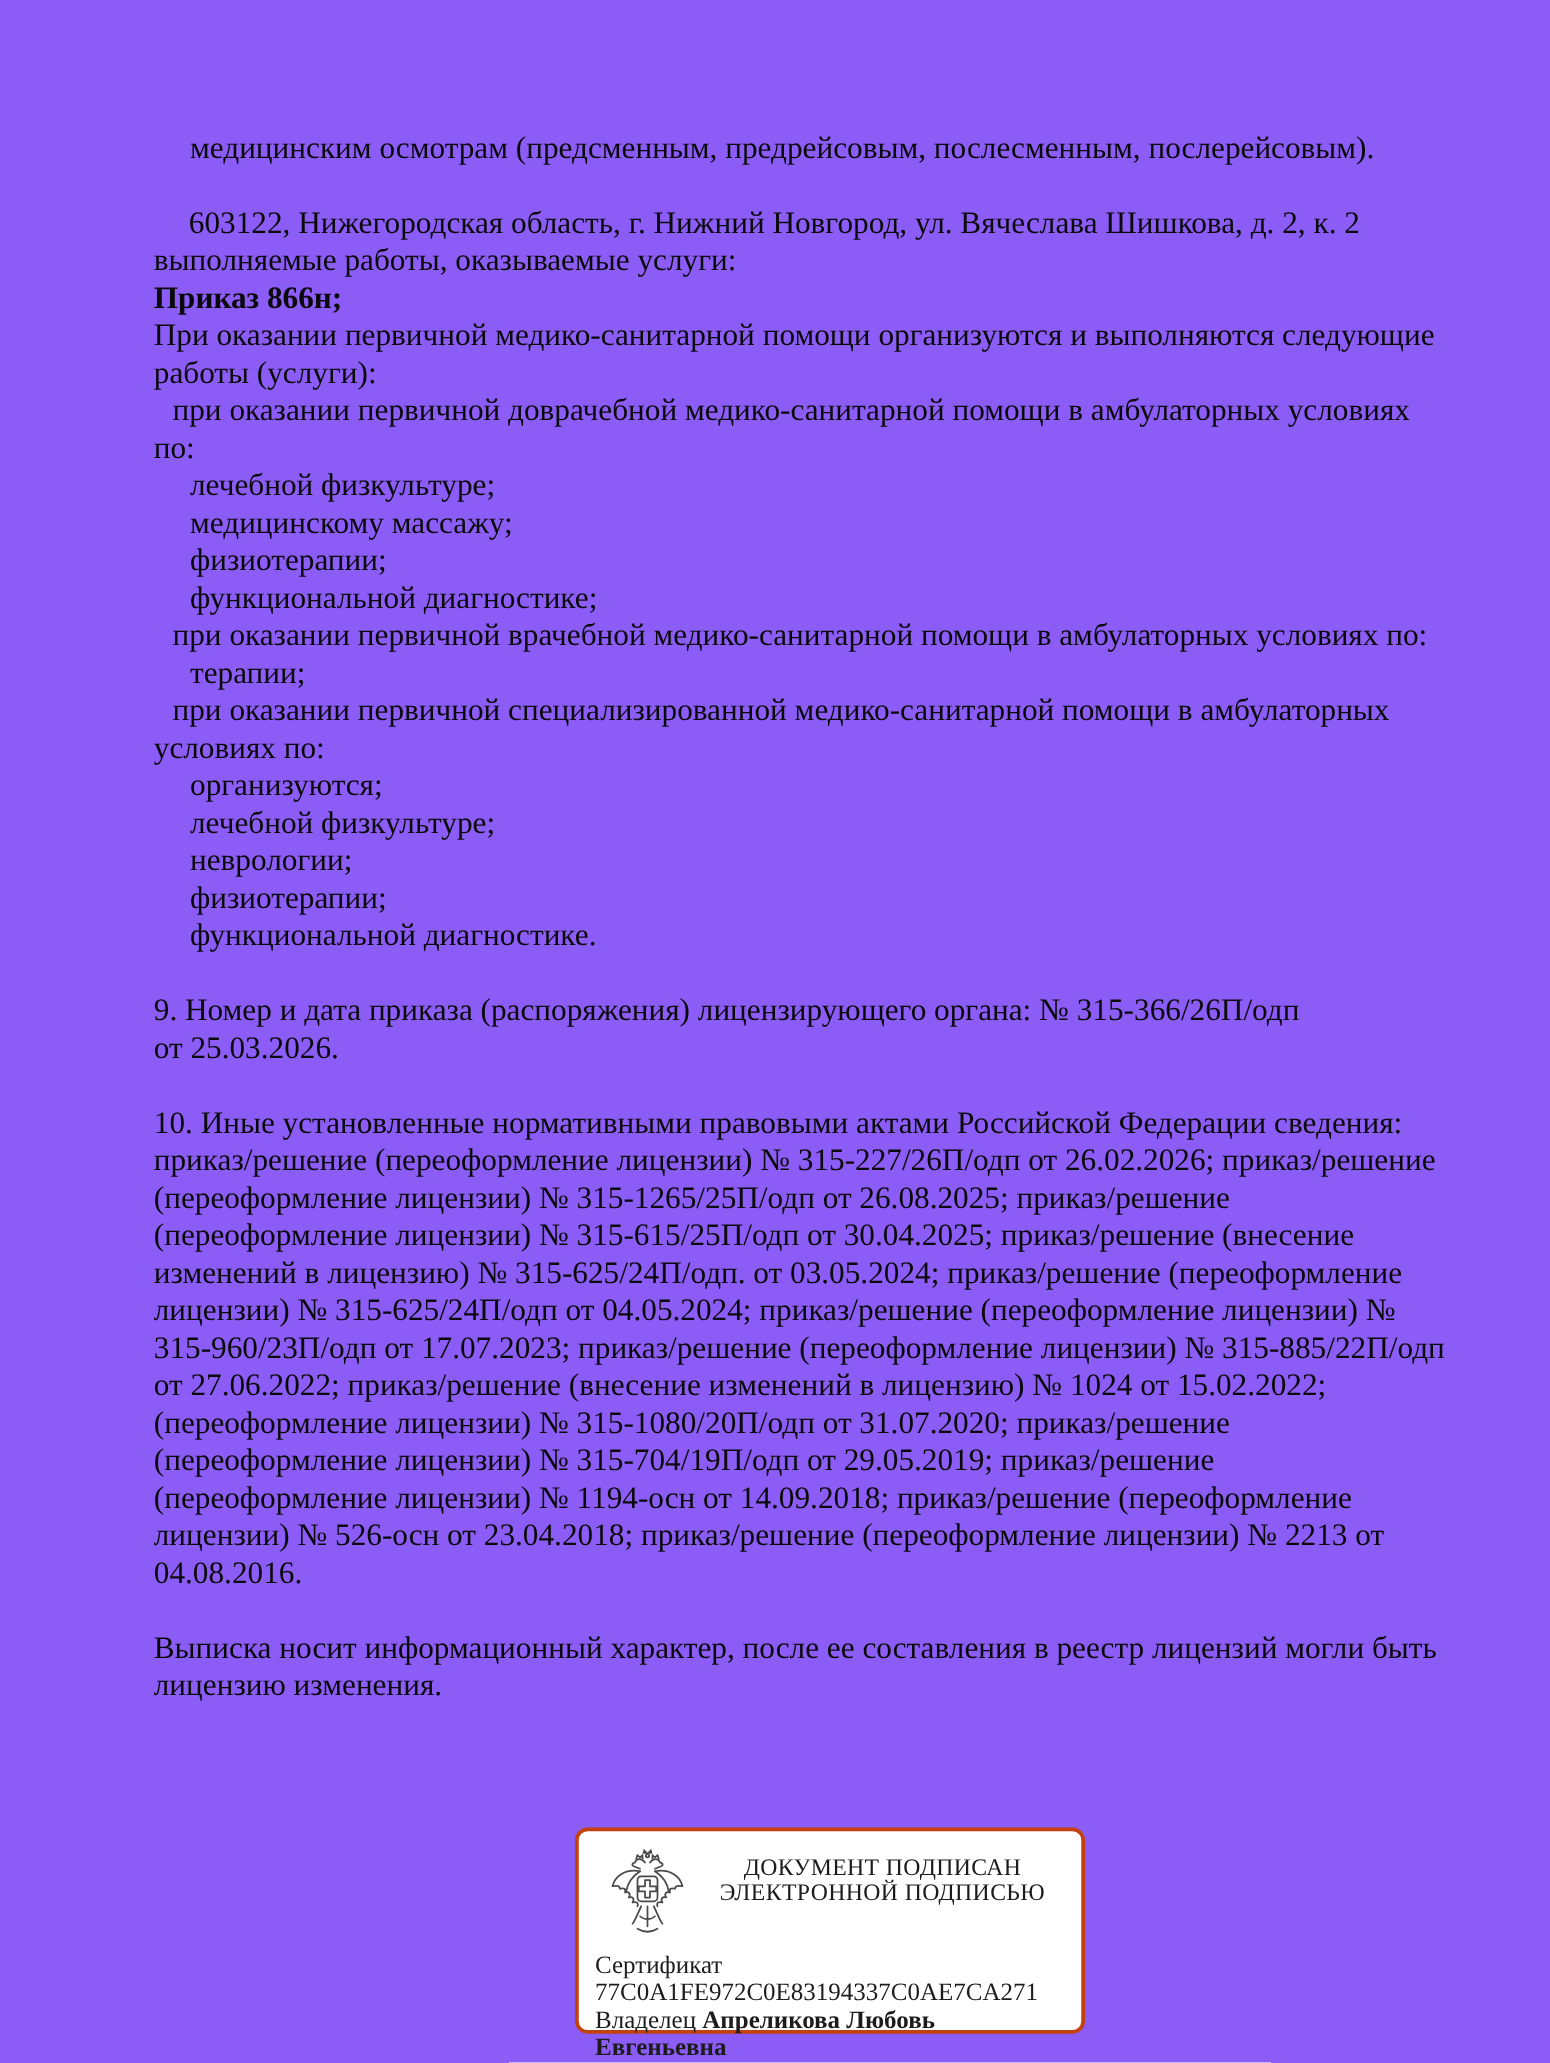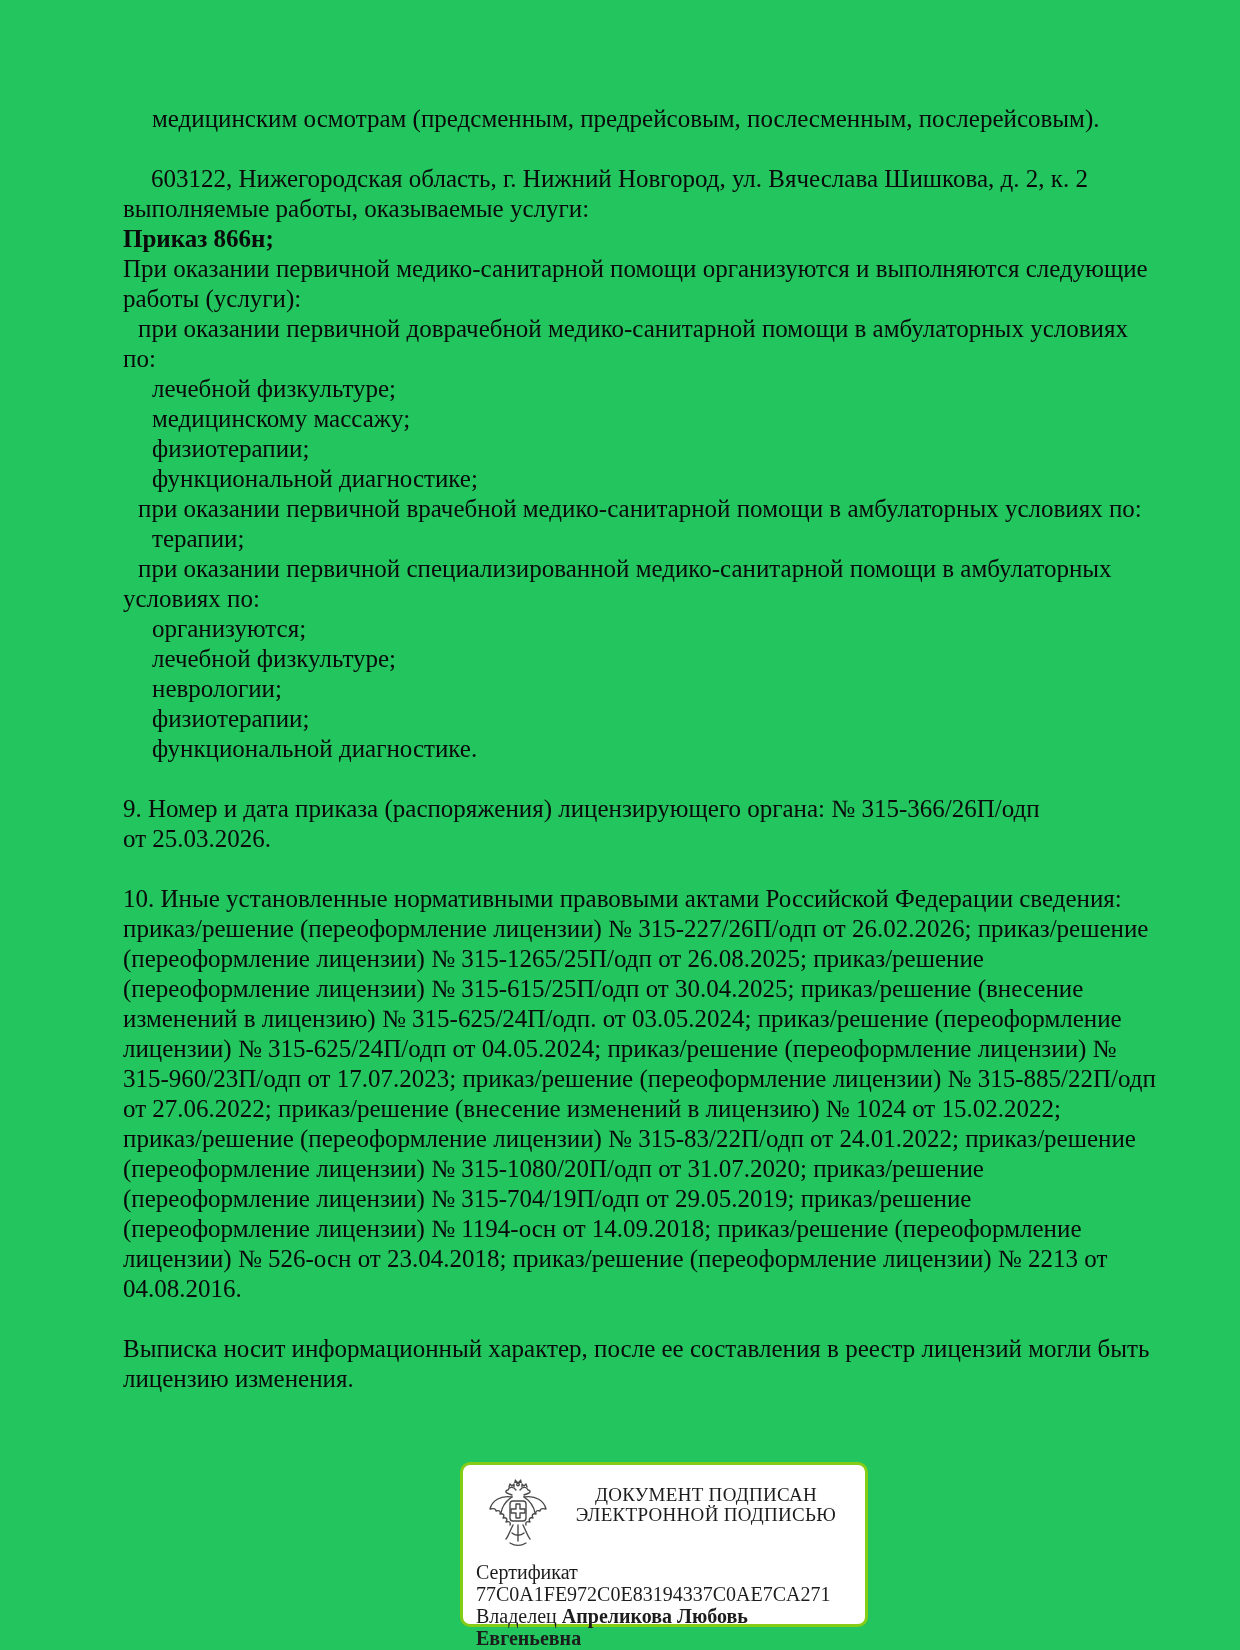--- a/index.html
+++ b/index.html
@@ -4,21 +4,21 @@
 <style>
   html, body {
     margin: 0;
     padding: 0;
     background: #ffffff;
   }
   .page {
     position: relative;
     width: 1240px;
     height: 1650px;
-    background: #22c55e;
+    background: #8b5cf6;
     color: #000000;
     font-family: "Liberation Serif", "DejaVu Serif", serif;
     overflow: hidden;
   }
   .doc-text {
     position: absolute;
     left: 123px;
     top: 104px;
     width: 1060px;
     font-size: 25px;
@@ -29,21 +29,21 @@
     white-space: nowrap;
   }
   
   .stamp {
     position: absolute;
     left: 460px;
     top: 1462px;
     width: 408px;
     height: 165px;
     box-sizing: border-box;
-    border: 3px solid #84cc16;
+    border: 3px solid #c2410c;
     border-radius: 10px;
     padding: 11px 13px 8px 13px;
     background: #ffffff;
   }
   .stamp-top {
     display: flex;
     align-items: flex-start;
   }
   .stamp-emblem {
     flex: 0 0 84px;
@@ -100,21 +100,20 @@
       <div class="doc-line" style="padding-left: 0px; margin-top: 30px;">9. Номер и дата приказа (распоряжения) лицензирующего органа: № 315-366/26П/одп</div>
       <div class="doc-line" style="padding-left: 0px;">от 25.03.2026.</div>
       <div class="doc-line" style="padding-left: 0px; margin-top: 30px;">10. Иные установленные нормативными правовыми актами Российской Федерации сведения:</div>
       <div class="doc-line" style="padding-left: 0px;">приказ/решение (переоформление лицензии) № 315-227/26П/одп от 26.02.2026; приказ/решение</div>
       <div class="doc-line" style="padding-left: 0px;">(переоформление лицензии) № 315-1265/25П/одп от 26.08.2025; приказ/решение</div>
       <div class="doc-line" style="padding-left: 0px;">(переоформление лицензии) № 315-615/25П/одп от 30.04.2025; приказ/решение (внесение</div>
       <div class="doc-line" style="padding-left: 0px;">изменений в лицензию) № 315-625/24П/одп. от 03.05.2024; приказ/решение (переоформление</div>
       <div class="doc-line" style="padding-left: 0px;">лицензии) № 315-625/24П/одп от 04.05.2024; приказ/решение (переоформление лицензии) №</div>
       <div class="doc-line" style="padding-left: 0px;">315-960/23П/одп от 17.07.2023; приказ/решение (переоформление лицензии) № 315-885/22П/одп</div>
       <div class="doc-line" style="padding-left: 0px;">от 27.06.2022; приказ/решение (внесение изменений в лицензию) № 1024 от 15.02.2022;</div>
-      <div class="doc-line" style="padding-left: 0px;">приказ/решение (переоформление лицензии) № 315-83/22П/одп от 24.01.2022; приказ/решение</div>
       <div class="doc-line" style="padding-left: 0px;">(переоформление лицензии) № 315-1080/20П/одп от 31.07.2020; приказ/решение</div>
       <div class="doc-line" style="padding-left: 0px;">(переоформление лицензии) № 315-704/19П/одп от 29.05.2019; приказ/решение</div>
       <div class="doc-line" style="padding-left: 0px;">(переоформление лицензии) № 1194-осн от 14.09.2018; приказ/решение (переоформление</div>
       <div class="doc-line" style="padding-left: 0px;">лицензии) № 526-осн от 23.04.2018; приказ/решение (переоформление лицензии) № 2213 от</div>
       <div class="doc-line" style="padding-left: 0px;">04.08.2016.</div>
       <div class="doc-line" style="padding-left: 0px; margin-top: 30px;">Выписка носит информационный характер, после ее составления в реестр лицензий могли быть</div>
       <div class="doc-line" style="padding-left: 0px;">лицензию изменения.</div>
     </div>
 
   <div class="stamp">

